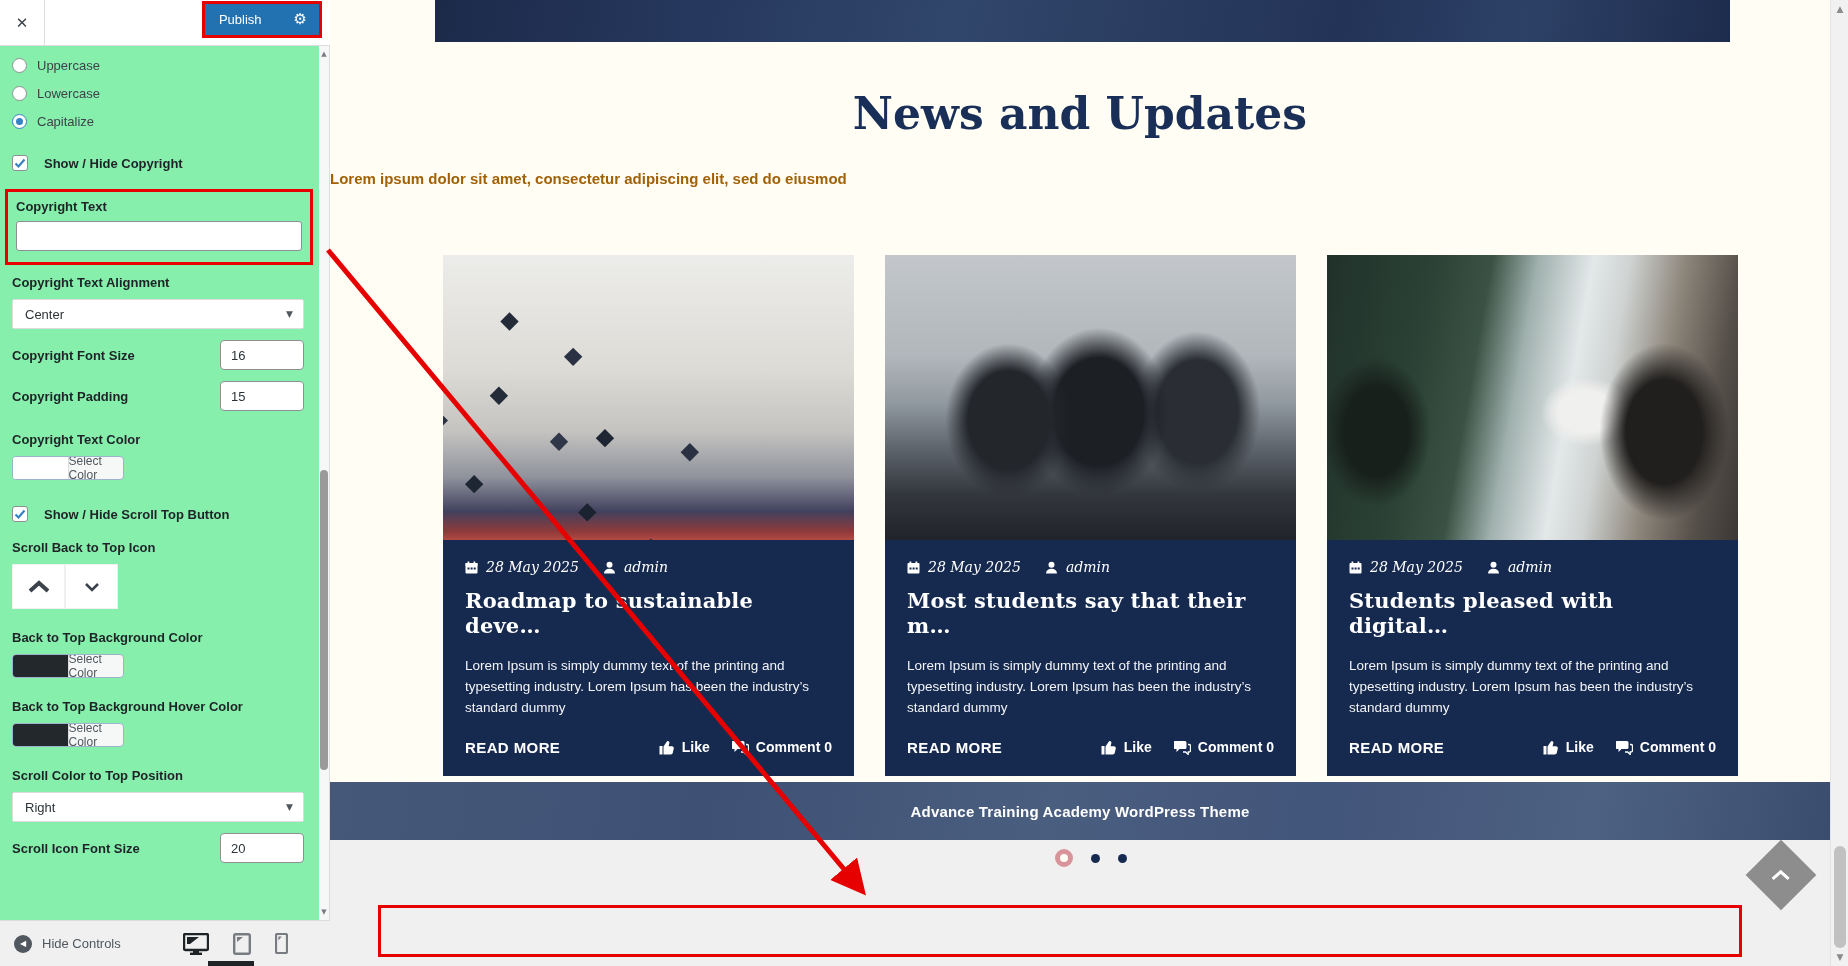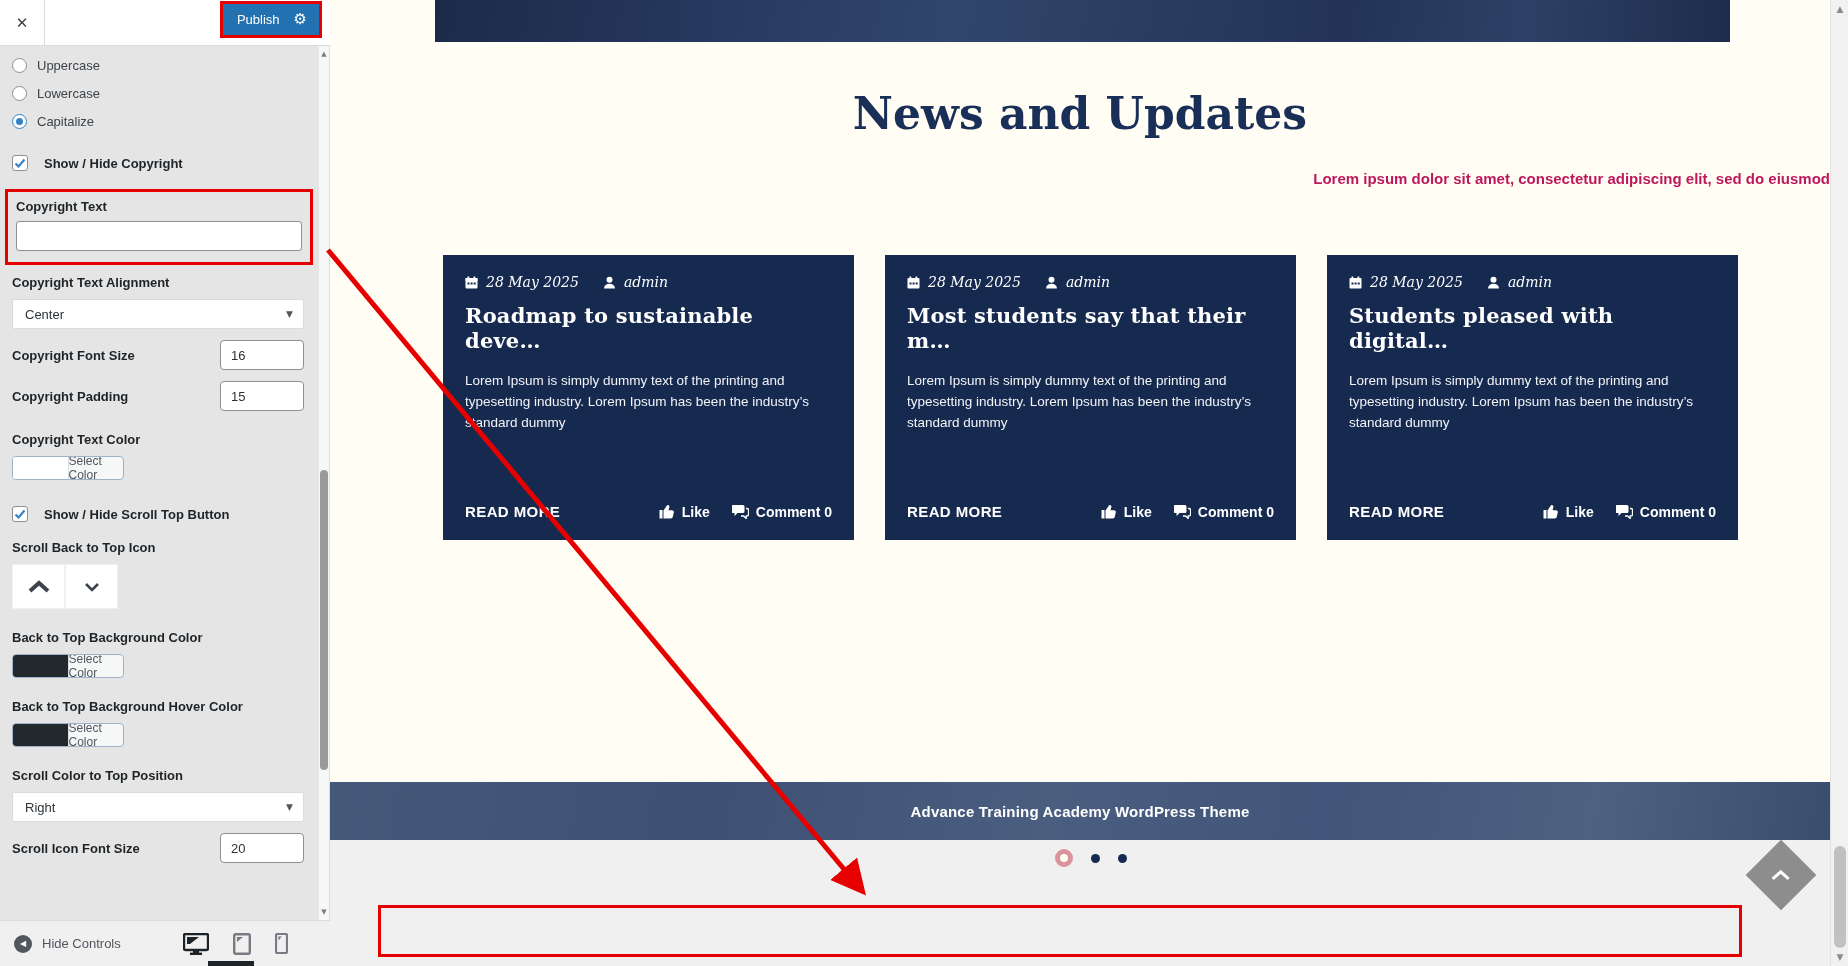--- a/index.html
+++ b/index.html
@@ -7,24 +7,24 @@
     --heading:#1a2f57; --dotpink:#d9949b; --inkdark:#1d2327; --inkgray:#50575e;
   }
   *{margin:0;padding:0;box-sizing:border-box;}
   html,body{width:1848px;height:966px;overflow:hidden;font-family:"Liberation Sans",sans-serif;background:#f0f0f1;}
 
   
   #sidebar{position:absolute;left:0;top:0;width:330px;height:966px;background:#fcfcfc;border-right:1px solid #dcdcde;}
   .cz-header{position:absolute;left:0;top:0;width:330px;height:46px;background:#fff;border-bottom:1px solid #dcdcde;}
   .close-btn{position:absolute;left:0;top:0;width:45px;height:45px;border-right:1px solid #dcdcde;display:flex;align-items:center;justify-content:center;font-size:15px;color:#3c434a;cursor:pointer;background:#fff;}
   .publish-outline{position:absolute;right:8px;top:1px;border:3px solid var(--red);}
-  .publish-btn{display:flex;align-items:center;gap:14px;background:var(--accent);color:#fff;font-size:13px;padding:8px 12px 8px 14px;cursor:pointer;}
+  .publish-btn{display:flex;align-items:center;gap:32px;background:var(--accent);color:#fff;font-size:13px;padding:8px 12px 8px 14px;cursor:pointer;}
   .gear{font-family:"DejaVu Sans",sans-serif;font-size:15px;line-height:1;}
 
-  .controls{position:absolute;left:0;top:46px;width:320px;bottom:46px;padding:12px 16px 0 12px;background:#e5e5e5;overflow:hidden;}
+  .controls{position:absolute;left:0;top:46px;width:320px;bottom:46px;padding:12px 16px 0 12px;background:#86efac;overflow:hidden;}
   .ctl-label{font-size:13px;font-weight:700;color:var(--inkdark);}
   .radio-row{display:flex;align-items:center;gap:10px;margin-bottom:13px;cursor:pointer;}
   .radio{width:15px;height:15px;border-radius:50%;border:1px solid #8c8f94;background:#fff;position:relative;flex:0 0 auto;}
   .radio.sel{border-color:#3582c4;}
   .radio.sel::after{content:"";position:absolute;left:3px;top:3px;width:7px;height:7px;border-radius:50%;background:#3582c4;}
   .radio-label{font-size:13px;color:#3c434a;}
   .check-row{display:flex;align-items:center;gap:16px;margin:26px 0 18px 0;cursor:pointer;}
   .checkbox{width:16px;height:16px;border:1px solid #8c8f94;border-radius:3px;background:#fff;display:flex;align-items:center;justify-content:center;flex:0 0 auto;}
   .checkbox svg{width:12px;height:12px;}
   .check-label{font-size:13px;font-weight:700;color:var(--inkdark);}
@@ -55,24 +55,24 @@
   .hide-controls-label{font-size:13px;color:var(--inkgray);margin-left:10px;cursor:pointer;}
   .devices{margin-left:auto;display:flex;align-items:center;gap:24px;padding-right:28px;}
   .device{cursor:pointer;display:flex;align-items:center;}
   .active-underline{position:absolute;left:208px;bottom:0;width:46px;height:5px;background:#1d2327;}
 
   
   #preview{position:absolute;left:330px;top:0;width:1500px;height:840px;background:var(--ivory);}
   .hero-strip{position:absolute;left:105px;top:0;width:1295px;height:42px;
     background:linear-gradient(100deg,#1c2a4a 0%,#27395f 22%,#31466b 40%,#2a3d61 55%,#223357 70%,#2d4166 84%,#1d2c4d 100%);}
   .section-title{position:absolute;left:0;width:100%;top:88px;text-align:center;font-family:"DejaVu Serif",serif;font-weight:700;font-size:44px;color:var(--heading);}
-  .section-subtitle{position:absolute;left:0;width:100%;top:170px;text-align:right;font-weight:700;font-size:15px;color:#be185d;}
+  .section-subtitle{position:absolute;left:0;width:100%;top:170px;text-align:left;font-weight:700;font-size:15px;color:#a16207;}
 
   .cards-row{position:absolute;left:113px;top:255px;width:1296px;display:flex;gap:31px;}
-  .card{width:411px;background:var(--navy);display:flex;flex-direction:row;}
+  .card{width:411px;background:var(--navy);display:flex;flex-direction:column;}
   .card-img{height:285px;position:relative;overflow:hidden;}
   .img-grad{position:absolute;inset:0;}
   .card.c0 .img-grad{background:linear-gradient(180deg,#ececea 0%,#dddbd6 40%,#c4c3c0 62%,#8f929c 78%,#41415e 90%,#8e3a3a 97%,#b24a43 100%);}
   .card.c0 .caps{position:absolute;left:60px;top:60px;width:13px;height:13px;background:#232a38;transform:rotate(45deg);
     box-shadow:70px -20px 0 #2a3142,150px 15px 0 #1f2633,220px -35px 0 #2a3142,45px 60px 0 #232a38,190px 80px 0 #1b2230,120px 50px 0 #303748,260px 60px 0 #232a38,20px 120px 0 #2a3142,90px 140px 0 #1f2633,230px 130px 0 #2a3142;}
   .card.c1 .img-grad{background:linear-gradient(180deg,#c3c7cb 0%,#b2b7bc 35%,#9199a0 52%,#5d646c 68%,#33373d 84%,#202329 100%);}
   .card.c1 .figures{position:absolute;inset:0;background:
     radial-gradient(90px 110px at 30% 58%, #23262b 0 45%, transparent 70%),
     radial-gradient(100px 120px at 52% 55%, #1c1f24 0 45%, transparent 70%),
     radial-gradient(90px 115px at 76% 55%, #2a2e34 0 45%, transparent 70%);}

